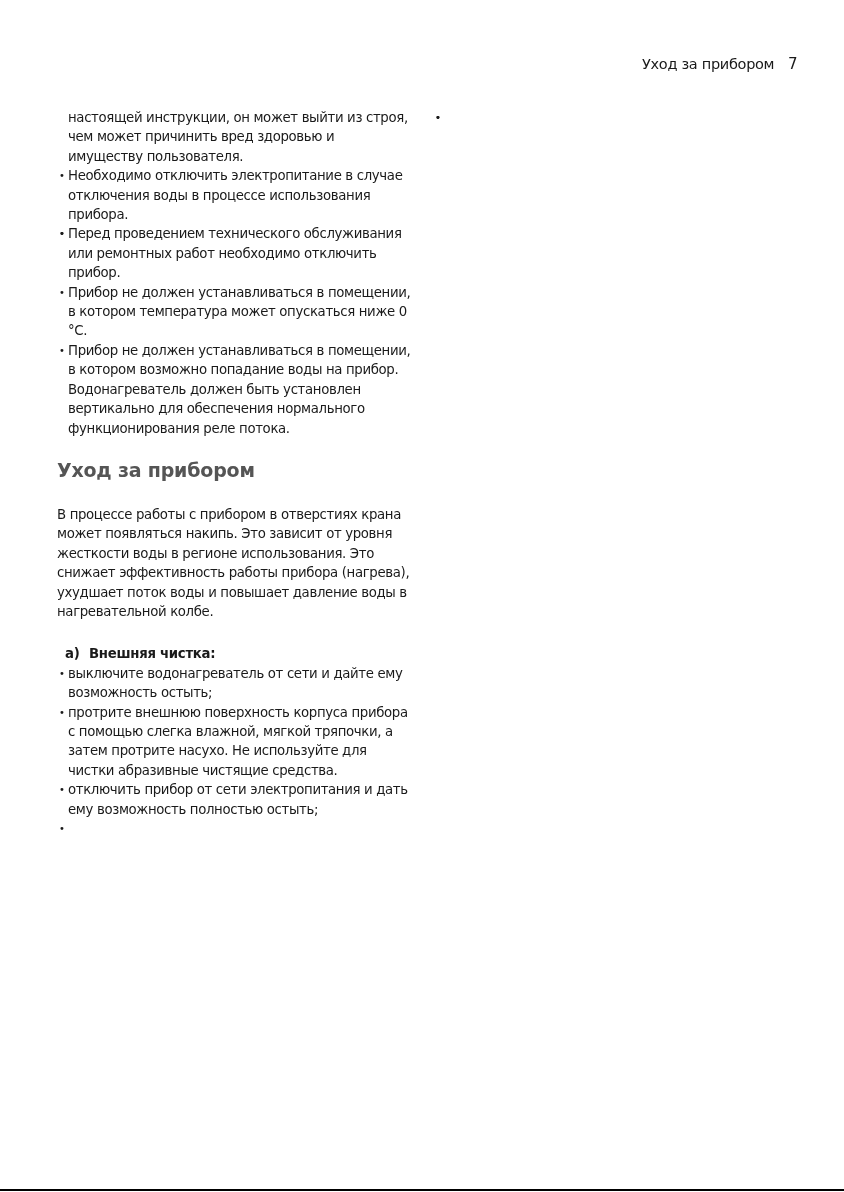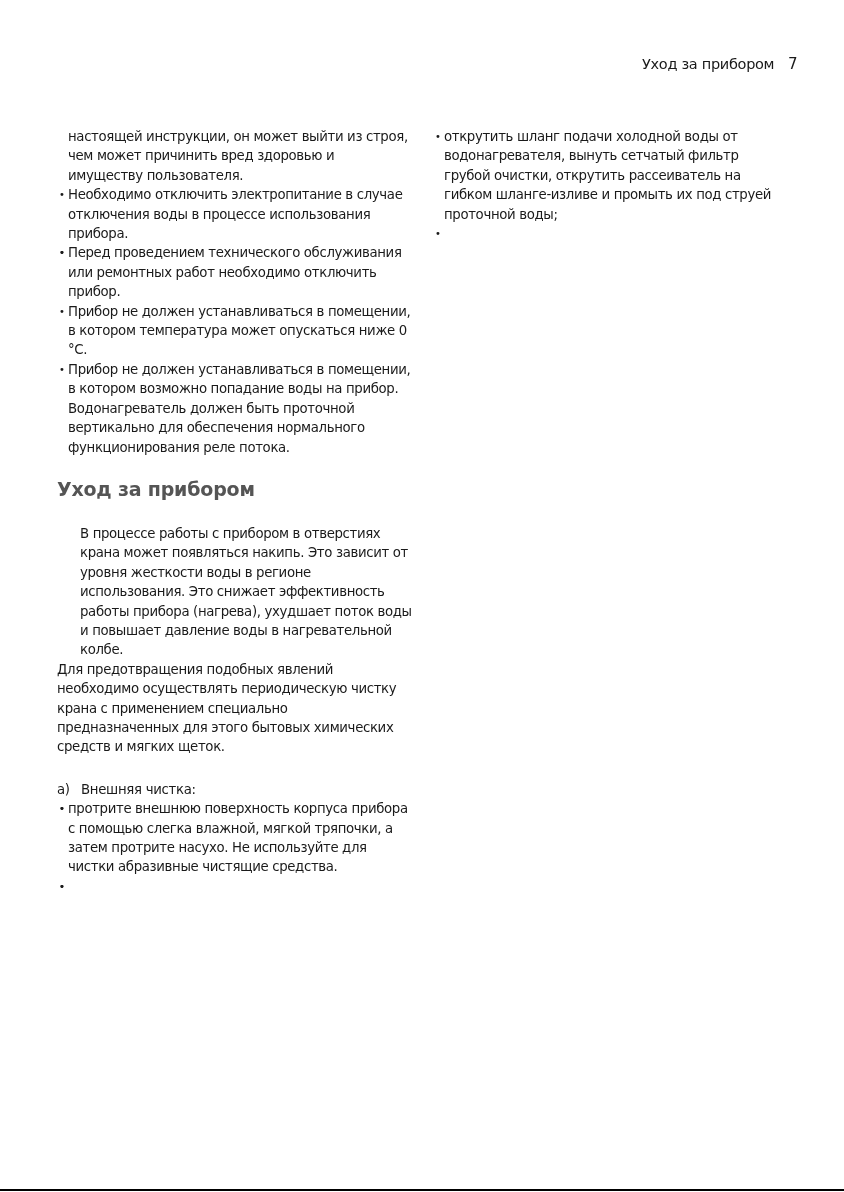--- a/index.html
+++ b/index.html
@@ -33,21 +33,21 @@
     letter-spacing: -0.3px;
   }
   .running-header .rh-page {
     position: absolute;
     left: 188px;
     top: 0;
     font-size: 15px;
   }
   .col {
     position: absolute;
-    top: 127px;
+    top: 108px;
     font-size: 13.3px;
     line-height: 19.4px;
     letter-spacing: -0.35px;
   }
   .col-left {
     left: 57px;
     width: 356px;
   }
   .col-right {
     left: 433px;
@@ -78,25 +78,24 @@
     line-height: 26px;
     font-weight: bold;
     color: #555555;
     letter-spacing: -0.2px;
   }
   .para {
     margin: 0;
   }
   .para-first {
     margin-top: 22px;
-    margin-left: 23px;
   }
   .sub-heading {
-    margin: 23px 0 0 0;
-    font-weight: normal;
+    margin: 23px 0 0 8px;
+    font-weight: bold;
     letter-spacing: -0.3px;
   }
   .sub-heading .sub-marker {
     display: inline-block;
     width: 24px;
   }
   .sub-heading-b {
     margin-top: 20px;
   }
   .bottom-rule {
@@ -117,42 +116,41 @@
 </div>
 
 <div class="col col-left">
   <div class="cont">настоящей инструкции, он может выйти из строя, чем может причинить вред здоровью и имуществу пользователя.</div>
 
   <ul class="bullets">
     <li><span class="bullet">•</span><span>Необходимо отключить электропитание в случае отключения воды в процессе использования прибора.</span></li>
     <li><span class="bullet">•</span></li>
     <li><span class="bullet">•</span><span>Перед проведением технического обслуживания или ремонтных работ необходимо отключить прибор.</span></li>
     <li><span class="bullet">•</span><span>Прибор не должен устанавливаться в помещении, в котором температура может опускаться ниже 0 °C.</span></li>
-    <li><span class="bullet">•</span><span>Прибор не должен устанавливаться в помещении, в котором возможно попадание воды на прибор. Водонагреватель должен быть проточной вертикально для обеспечения нормального функционирования реле потока.</span></li>
+    <li><span class="bullet">•</span><span>Прибор не должен устанавливаться в помещении, в котором возможно попадание воды на прибор. Водонагреватель должен быть установлен вертикально для обеспечения нормального функционирования реле потока.</span></li>
   </ul>
 
   <h2 class="section-heading">Уход за прибором</h2>
 
   <p class="para para-first">В процессе работы с прибором в отверстиях крана может появляться накипь. Это зависит от уровня жесткости воды в регионе использования. Это снижает эффективность работы прибора (нагрева), ухудшает поток воды и повышает давление воды в нагревательной колбе.</p>
-  <p class="para">Для предотвращения подобных явлений необходимо осуществлять периодическую чистку крана с применением специально предназначенных для этого бытовых химических средств и мягких щеток.</p>
 
   <div class="sub-heading">
     <span class="sub-marker">a)</span><span>Внешняя чистка:</span>
   </div>
   <ul class="bullets">
-    <li><span class="bullet">•</span></li>
+    <li><span class="bullet">•</span><span>выключите водонагреватель от сети и дайте ему возможность остыть;</span></li>
     <li><span class="bullet">•</span><span>протрите внешнюю поверхность корпуса прибора с помощью слегка влажной, мягкой тряпочки, а затем протрите насухо. Не используйте для чистки абразивные чистящие средства.</span></li>
   </ul>
 
   <ul class="bullets">
-    <li><span class="bullet">•</span></li>
+    <li><span class="bullet">•</span><span>отключить прибор от сети электропитания и дать ему возможность полностью остыть;</span></li>
     <li><span class="bullet">•</span></li>
   </ul>
 </div>
 
 <div class="col col-right">
   <ul class="bullets">
-    <li><span class="bullet">•</span><span>открутить шланг подачи холодной воды от водонагревателя, вынуть сетчатый фильтр грубой очистки, открутить рассеиватель на гибком шланге-изливе  и промыть их под струей проточной воды;</span></li>
+    <li><span class="bullet">•</span></li>
     <li><span class="bullet">•</span></li>
   </ul>
 </div>
 
 <div class="bottom-rule"></div>
 
 </body></html>

